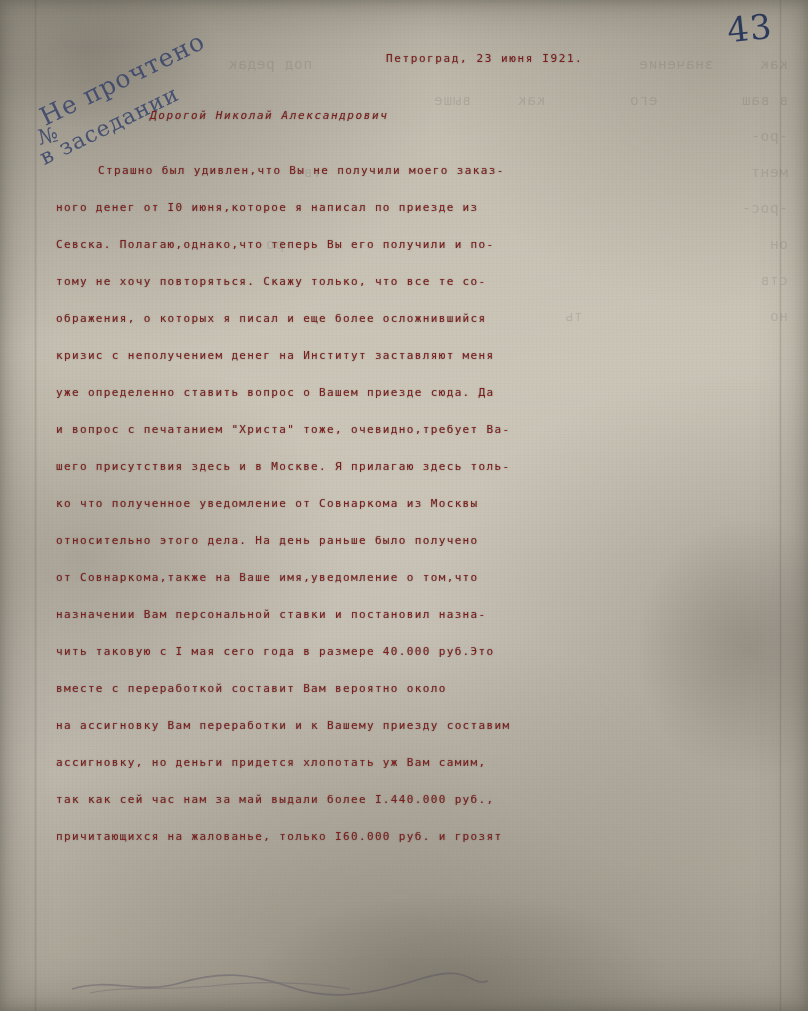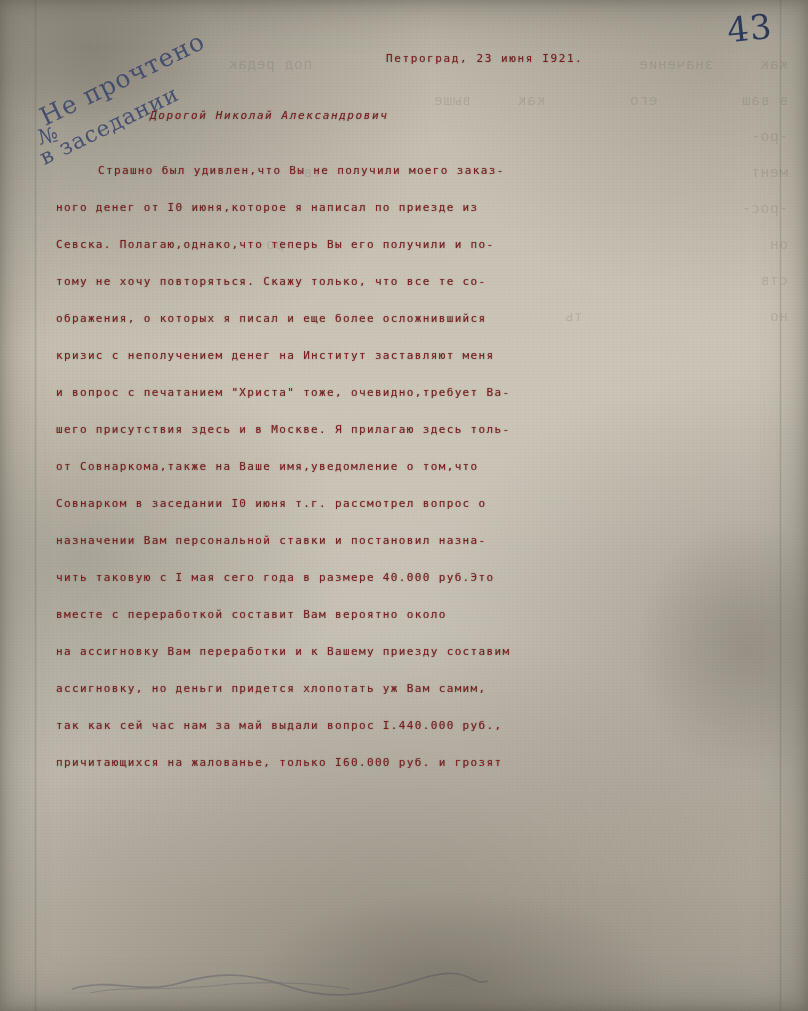--- a/index.html
+++ b/index.html
@@ -191,30 +191,32 @@
   <div class="typed">
     <div class="line datel">Петроград, 23 июня I921.</div>
     <div class="line salutation">Дорогой Николай Александрович</div>
     <div class="body-block">
         <div class="line indent-first">Страшно был удивлен,что Вы не получили моего заказ-</div>
         <div class="line">ного денег от I0 июня,которое я написал по приезде из</div>
         <div class="line">Севска. Полагаю,однако,что теперь Вы его получили и по-</div>
         <div class="line">тому не хочу повторяться. Скажу только, что все те со-</div>
         <div class="line">ображения, о которых я писал и еще более осложнившийся</div>
         <div class="line">кризис с неполучением денег на Институт заставляют меня</div>
+        <div class="line">уже определенно ставить вопрос о Вашем приезде сюда. Да</div>
         <div class="line">и вопрос с печатанием "Христа" тоже, очевидно,требует Ва-</div>
         <div class="line">шего присутствия здесь и в Москве. Я прилагаю здесь толь-</div>
+        <div class="line">ко что полученное уведомление от Совнаркома из Москвы</div>
+        <div class="line">относительно этого дела. На день раньше было получено</div>
         <div class="line">от Совнаркома,также на Ваше имя,уведомление о том,что</div>
-        <div class="line">Совнарком в заседании I0 июня т.г. рассмотрел вопрос о</div>
         <div class="line">назначении Вам персональной ставки и постановил назна-</div>
         <div class="line">чить таковую с I мая сего года в размере 40.000 руб.Это</div>
         <div class="line">вместе с переработкой составит Вам вероятно около</div>
         <div class="line">на ассигновку Вам переработки и к Вашему приезду составим</div>
         <div class="line">ассигновку, но деньги придется хлопотать уж Вам самим,</div>
-        <div class="line">так как сей час нам за май выдали вопрос I.440.000 руб.,</div>
+        <div class="line">так как сей час нам за май выдали более I.440.000 руб.,</div>
         <div class="line">причитающихся на жалованье, только I60.000 руб. и грозят</div>
       </div>
   </div>
 
   <div class="pencil-scrawl">
     <svg width="420" height="26" viewBox="0 0 420 26">
       <path d="M2 18 C 40 6, 70 24, 110 12 S 180 2, 220 16 S 300 24, 350 8 S 400 16, 418 10" fill="none" stroke="#4a4560" stroke-width="1.6"></path>
       <path d="M20 22 C 60 14, 95 20, 140 15 S 230 10, 280 18" fill="none" stroke="#4a4560" stroke-width="1.1" opacity="0.7"></path>
     </svg>
   </div>

